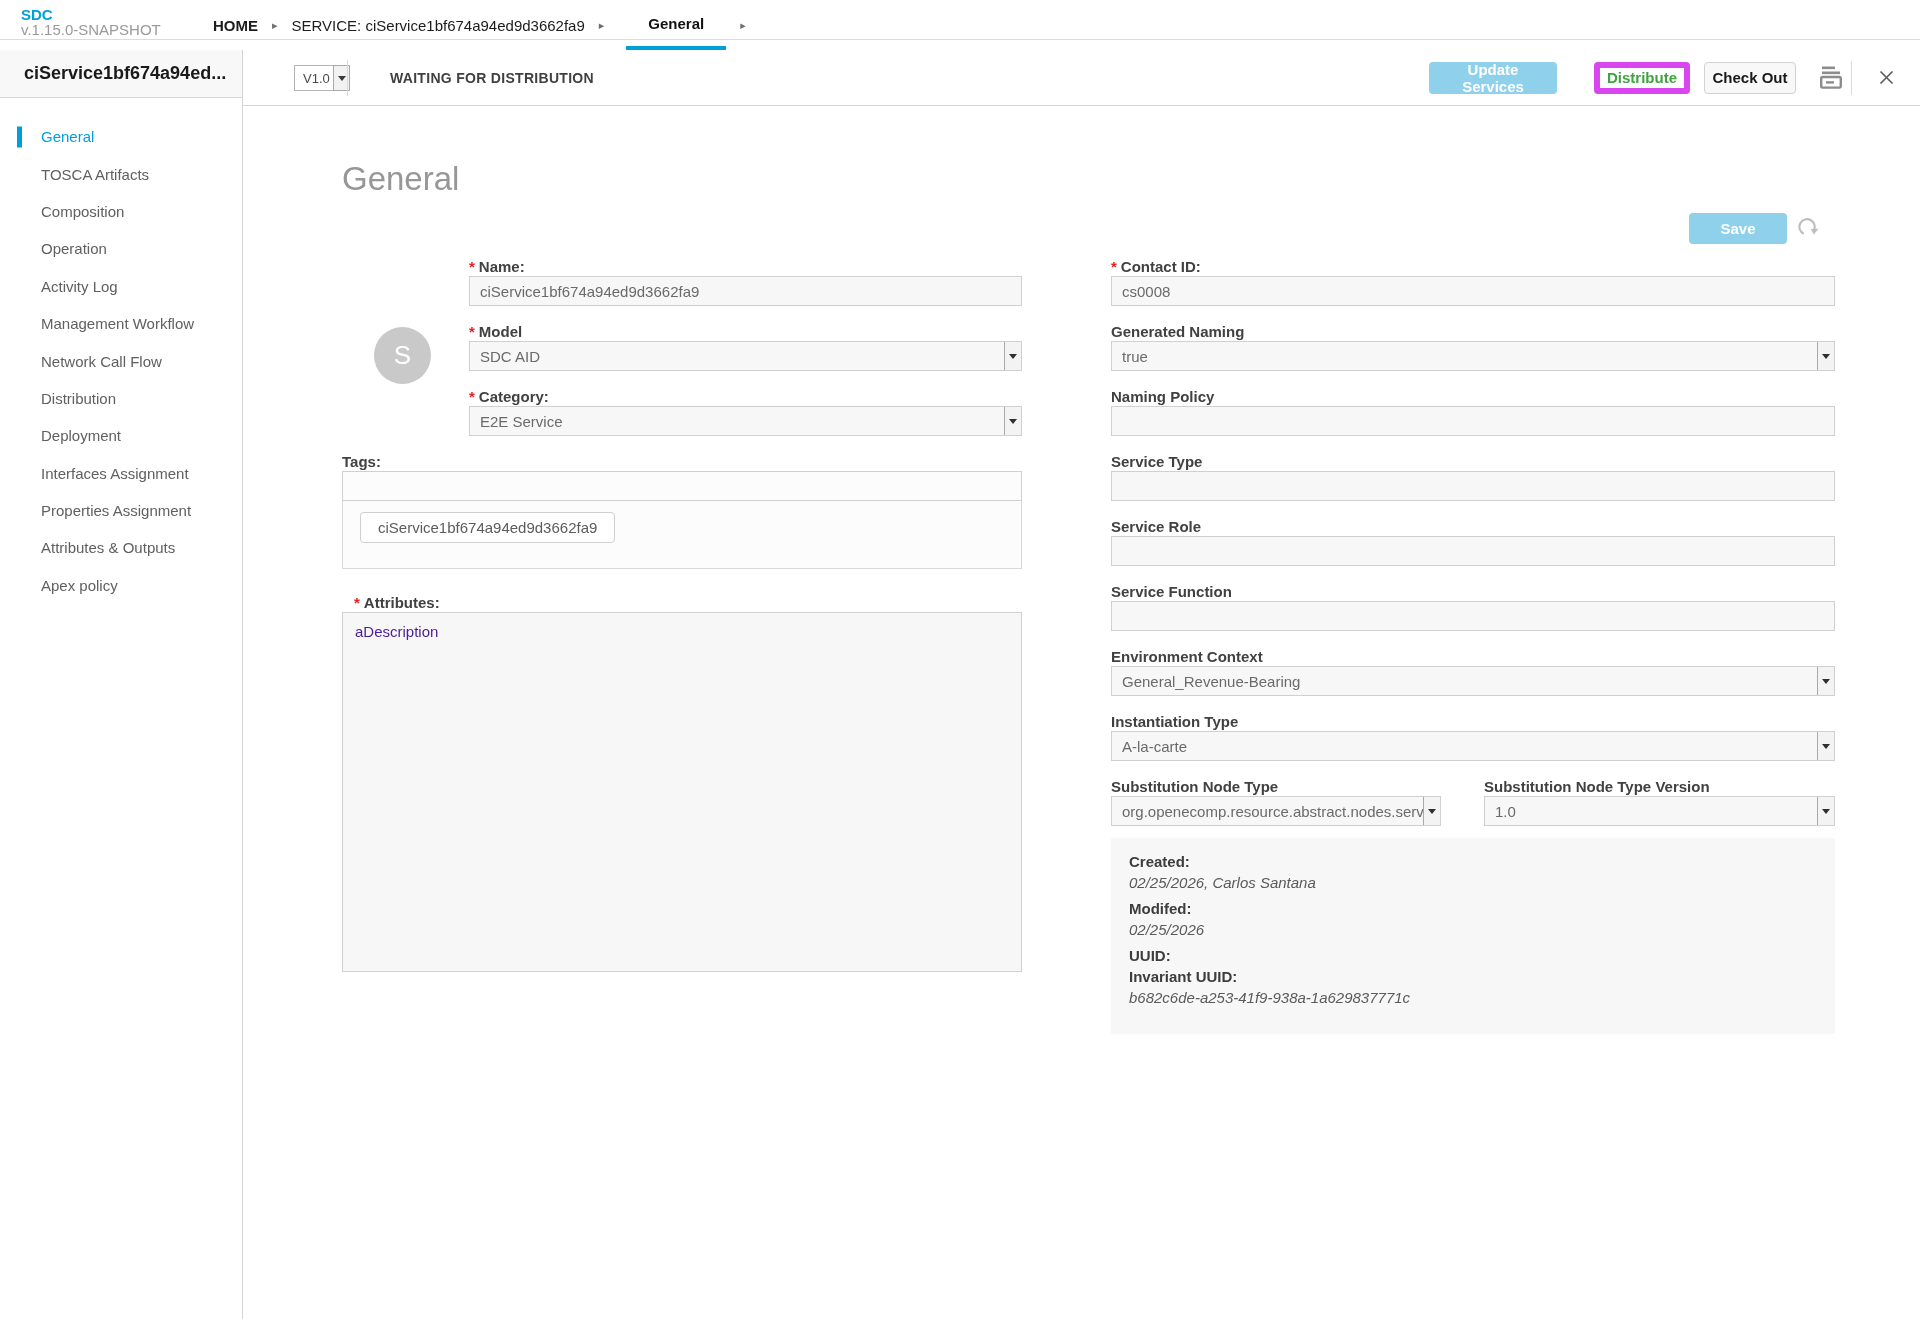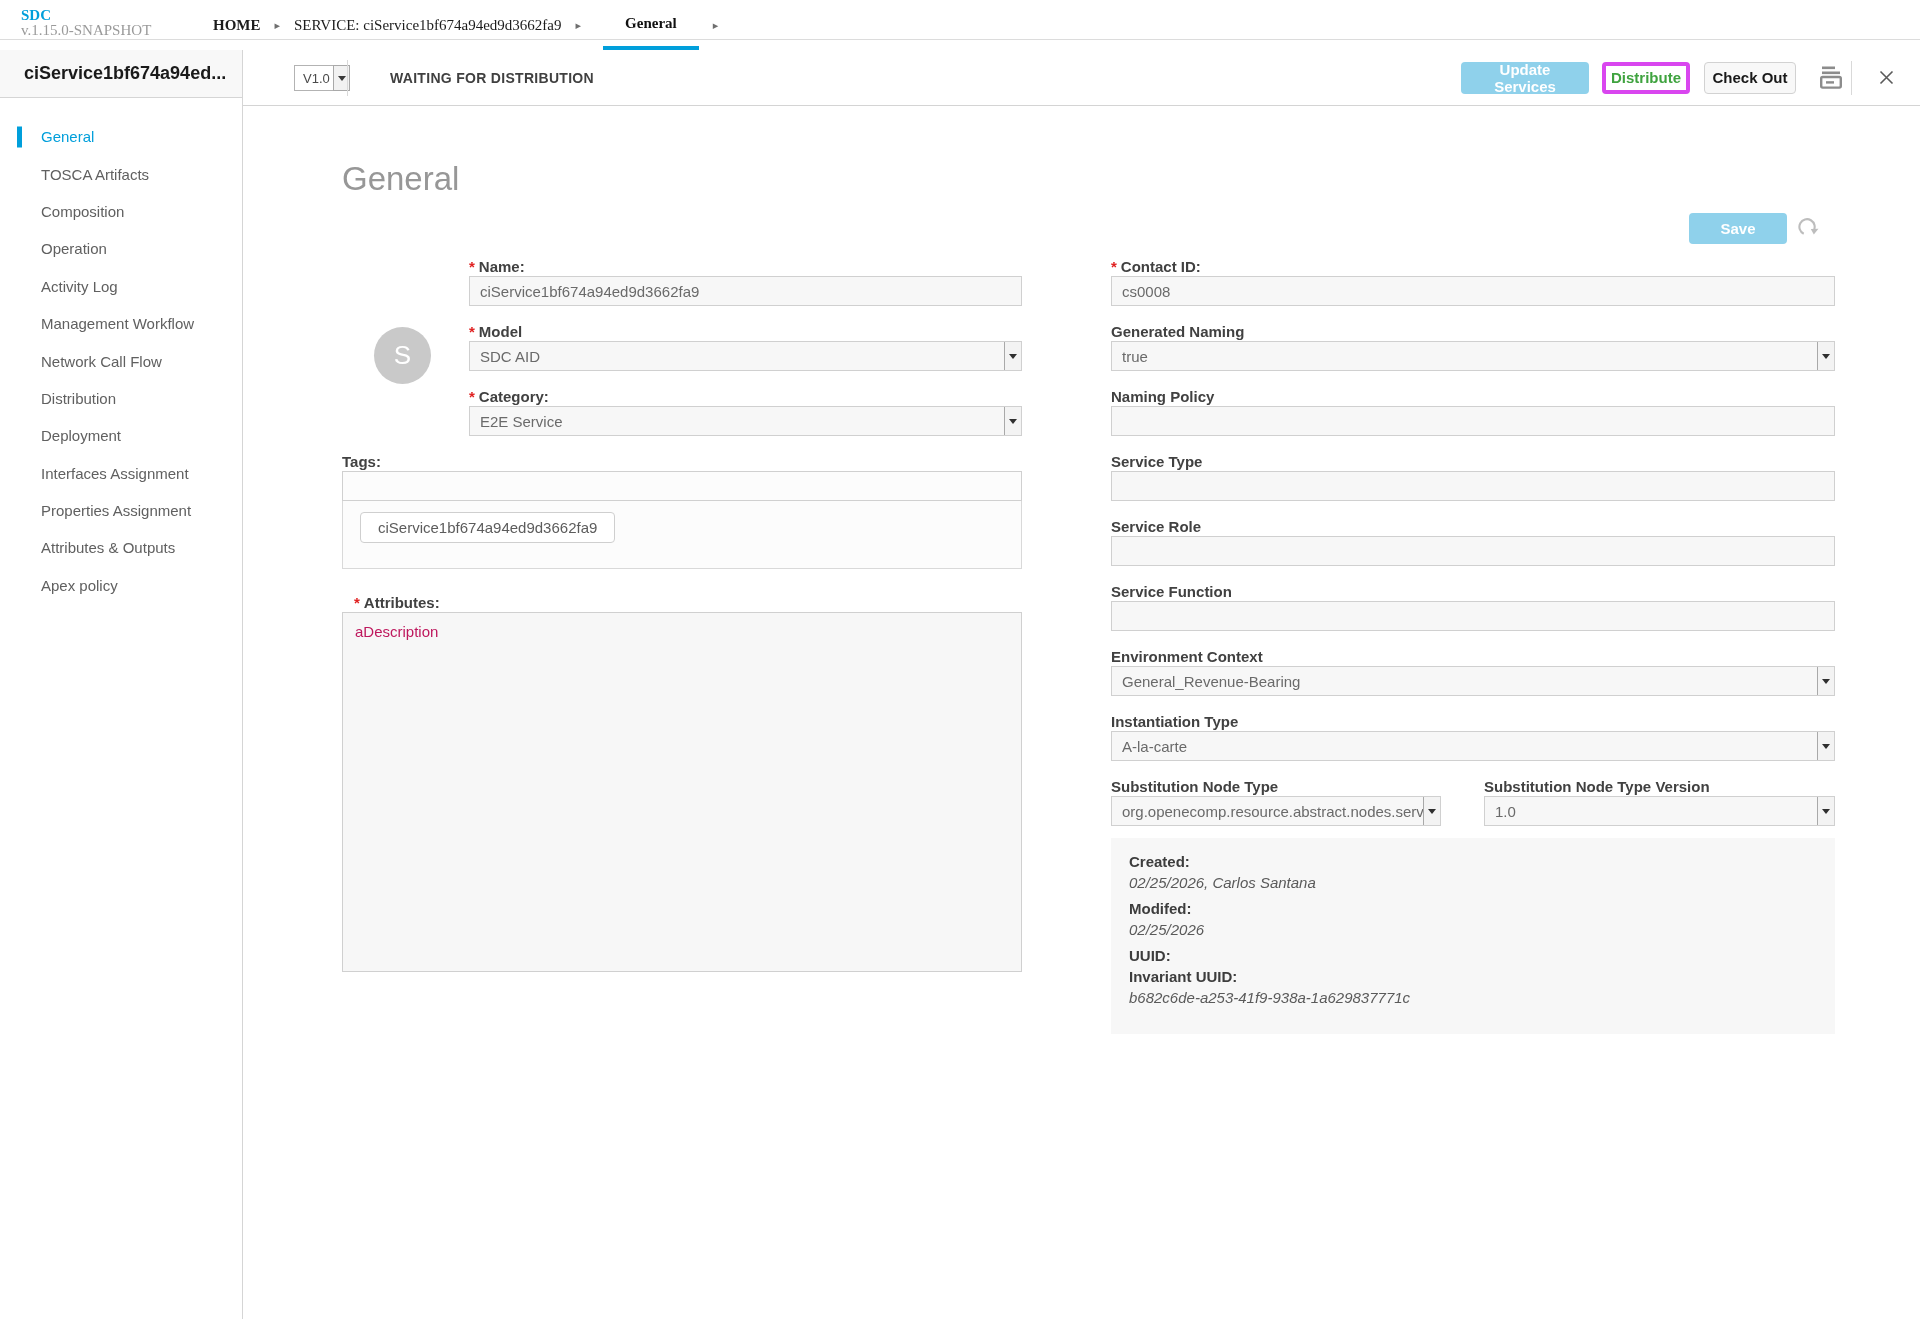--- a/index.html
+++ b/index.html
@@ -1,21 +1,21 @@
 <!DOCTYPE html>
 <html><head>
 <meta charset="utf-8">
 <style>
   html,body{margin:0;padding:0;}
   body{
     width:1920px;height:1319px;position:relative;background:#fff;
     font-family:"Liberation Sans",sans-serif;overflow:hidden;color:#333;
   }
   
-  .topnav{position:absolute;top:0;left:0;right:0;height:40px;background:#fff;border-bottom:1px solid #dcdcdc;box-sizing:border-box;font-family:Liberation Serif, serif;}
+  .topnav{position:absolute;top:0;left:0;right:0;height:40px;background:#fff;border-bottom:1px solid #dcdcdc;box-sizing:border-box;}
   .logo{position:absolute;left:21px;top:7px;}
   .logo-sdc{color:#009fdb;font-weight:700;font-size:15px;line-height:16px;}
   .logo-ver{color:#9a9a9a;font-size:15px;line-height:14px;}
   .breadcrumbs{position:absolute;left:213px;top:0;height:50px;display:flex;align-items:stretch;}
   .crumb{display:flex;align-items:center;font-size:15px;color:#1c1c1c;}
   .crumb-home{font-weight:700;}
   .crumb-arrow{display:flex;align-items:center;color:#6f6f6f;font-size:11px;margin:0 14px;}
   .crumb-tab{display:flex;align-items:center;padding:0 22px;margin-left:8px;border-bottom:4px solid #009fdb;box-sizing:border-box;font-weight:700;font-size:15px;color:#111;}
   
   .toolbar{position:absolute;top:50px;left:243px;right:0;height:56px;background:#fff;border-bottom:1px solid #d4d4d4;box-sizing:border-box;}
@@ -23,21 +23,21 @@
   .panel-title{font-size:18px;font-weight:700;color:#1a1a1a;}
   .version-select{position:absolute;left:51px;top:15px;width:56px;height:26px;background:#fff;border:1px solid #b3b3b3;box-sizing:border-box;display:flex;align-items:center;cursor:pointer;}
   .version-select .vtxt{flex:1;font-size:13px;color:#4a4a4a;padding-left:8px;}
   .vs-btn{width:15px;align-self:stretch;border:1px solid #a9a9a9;margin:-1px -1px -1px 0;background:#f2f2f2;display:flex;align-items:center;justify-content:center;}
   .tri-down{width:0;height:0;border-left:4px solid transparent;border-right:4px solid transparent;border-top:5px solid #3a3a3a;}
   .tb-divider{position:absolute;left:104px;top:10px;width:1px;height:36px;background:#d9d9d9;}
   .status{position:absolute;left:147px;top:0;height:55px;display:flex;align-items:center;font-size:14px;font-weight:700;color:#404040;letter-spacing:.3px;}
   .toolbar-actions{position:absolute;right:26px;top:0;height:55px;display:flex;align-items:center;}
   .btn{height:32px;border-radius:4px;font-size:15px;font-weight:600;box-sizing:border-box;display:flex;align-items:center;justify-content:center;cursor:pointer;font-family:"Liberation Sans",sans-serif;}
   .btn-update{width:128px;background:#8fd1eb;color:#fff;border:none;margin-right:13px;}
-  .btn-distribute{width:88px;background:#fff;border:4px solid #d946ef;color:#3fa33f;margin-right:14px;}
+  .btn-distribute{width:96px;background:#fff;border:6px solid #d946ef;color:#3fa33f;margin-right:14px;margin-left:24px;}
   .btn-checkout{width:92px;background:#f8f8f8;border:1px solid #d2d2d2;color:#191919;margin-right:23px;}
   .icon-btn{display:flex;align-items:center;justify-content:center;cursor:pointer;}
   .printer-wrap{margin-right:8px;}
   .tb-divider2{width:1px;height:34px;background:#d9d9d9;margin-right:27px;}
   
   .sidebar{position:absolute;left:0;top:98px;bottom:0;width:243px;background:#fff;border-right:1px solid #d5d5d5;box-sizing:border-box;padding-top:20px;}
   .side-item{position:relative;height:37.4px;display:flex;align-items:center;padding-left:41px;font-size:15px;color:#606060;cursor:pointer;}
   .side-item.active{color:#009fdb;}
   .side-item.active .active-bar{position:absolute;left:17px;top:50%;transform:translateY(-50%);width:5px;height:21px;background:#009fdb;}
   
@@ -56,21 +56,21 @@
   .sel-strip .tri-down{border-top-color:#2f2f2f;}
   .col-left{position:absolute;left:342px;top:250px;width:680px;padding-top:8px;}
   .col-right{position:absolute;left:1111px;top:250px;width:724px;padding-top:8px;}
   .grp{margin-bottom:17px;}
   .grp-indent{margin-left:127px;width:553px;}
   .chipbox{height:69px;margin-top:-1px;border:1px solid #d9d9d9;background:#fcfcfc;box-sizing:border-box;padding:11px 0 0 17px;}
   .tag-chip{display:inline-block;height:31px;line-height:29px;border:1px solid #cfcfcf;border-radius:4px;background:#fff;padding:0 17px;font-size:15px;color:#5c5c5c;box-sizing:border-box;}
   .tags-input{background:#fcfcfc;}
   .desc-grp{margin-top:25px;}
   .desc-grp .flabel{padding-left:12px;}
-  .ttextarea{width:680px;height:360px;resize:none;padding:9px 12px;color:#be185d;line-height:20px;outline:none;}
+  .ttextarea{width:680px;height:360px;resize:none;padding:9px 12px;color:#4c1d95;line-height:20px;outline:none;}
   .avatar{position:absolute;left:374px;top:327px;width:57px;height:57px;border-radius:50%;background:#c9c9c9;display:flex;align-items:center;justify-content:center;color:#fff;font-size:26px;}
   .sub-row{display:flex;margin-bottom:0;}
   .sub-left{width:330px;}
   .sub-right{width:351px;margin-left:43px;}
   .metabox{margin-top:12px;width:724px;height:196px;box-sizing:border-box;background:#f7f7f7;padding:13px 18px 0 18px;}
   .meta-label{font-size:15px;font-weight:700;color:#3d3d3d;line-height:21px;}
   .meta-value{font-size:15px;color:#5a5a5a;line-height:21px;margin-bottom:5px;font-style:italic;}
 </style>
 </head>
 <body>

